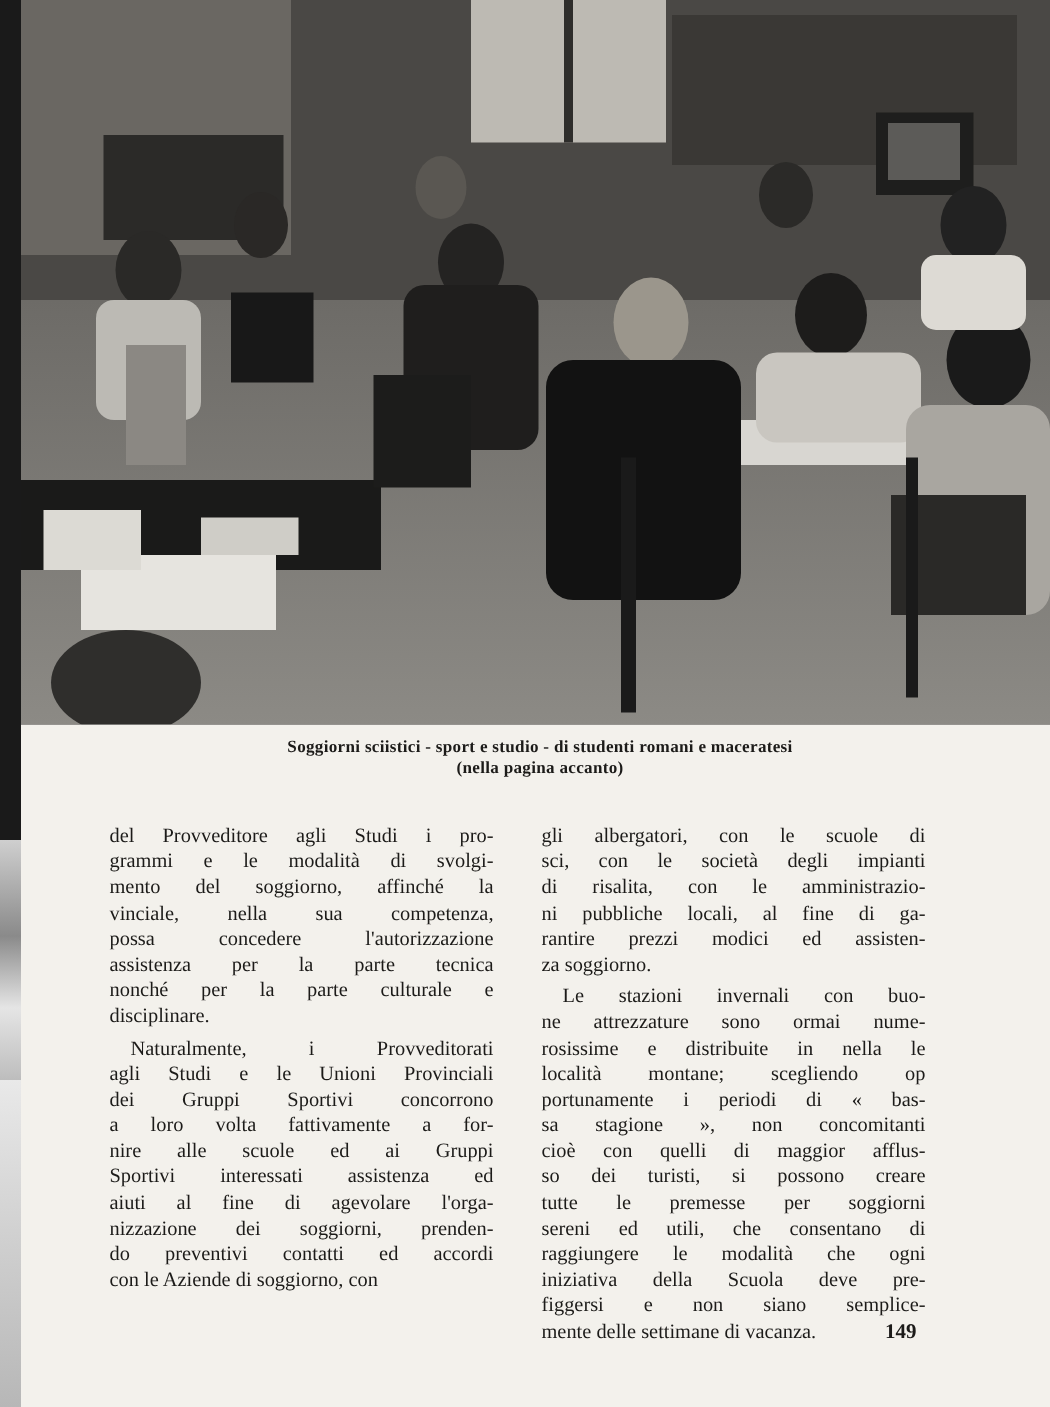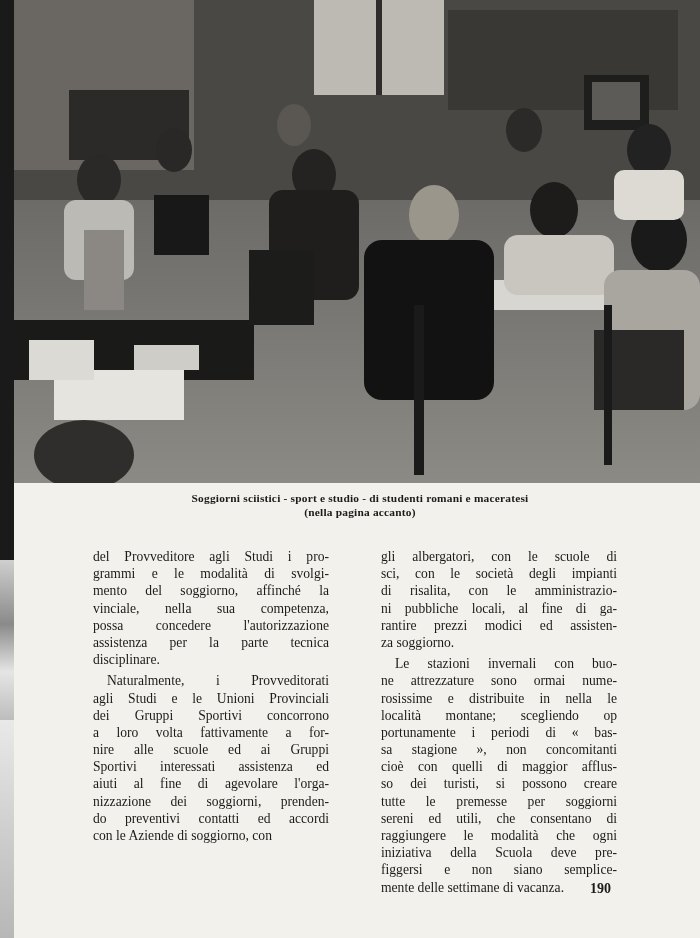--- a/index.html
+++ b/index.html
@@ -36,21 +36,21 @@
   .caption div { white-space: nowrap; }
 
   .col {
     position: absolute; top: 548px; width: 256px;
     font-size: 13.6px; line-height: 17.2px;
     font-family: "Liberation Serif", "DejaVu Serif", serif;
     text-align: justify;
   }
   .col.left { left: 73px; }
   .col.right { left: 361px; font-family: Liberation Serif, serif; }
-  .col .line { display:block; white-space: nowrap; text-align-last: justify; height:17.2px;margin-left:20px; }
+  .col .line { display:block; white-space: nowrap; text-align-last: justify; height:17.2px; }
   .col .line.last { text-align-last: left; }
   .col .line.indent { padding-left: 14px; }
   .para-gap { height: 4px; }
 
   .page-number {
     position: absolute; left: 590px; top: 881px;
     font-size: 14px; font-weight: bold;
     font-family: "Liberation Serif", serif;
   }
 </style>
@@ -123,20 +123,21 @@
   <div>(nella pagina accanto)</div>
 </div>
 
 <div class="col left" id="col-left">
     <span class="line">del Provveditore agli Studi i pro-</span>
     <span class="line">grammi e le modalità di svolgi-</span>
     <span class="line">mento del soggiorno, affinché la</span>
     <span class="line">vinciale, nella sua competenza,</span>
     <span class="line">possa concedere l'autorizzazione</span>
     <span class="line">assistenza per la parte tecnica</span>
+    <span class="line">nonché per la parte culturale e</span>
     <span class="line last">disciplinare.</span>
     <div class="para-gap"></div>
     <span class="line indent">Naturalmente, i Provveditorati</span>
     <span class="line">agli Studi e le Unioni Provinciali</span>
     <span class="line">dei Gruppi Sportivi concorrono</span>
     <span class="line">a loro volta fattivamente a for-</span>
     <span class="line">nire alle scuole ed ai Gruppi</span>
     <span class="line">Sportivi interessati assistenza ed</span>
     <span class="line">aiuti al fine di agevolare l'orga-</span>
     <span class="line">nizzazione dei soggiorni, prenden-</span>
@@ -160,13 +161,13 @@
     <span class="line">cioè con quelli di maggior afflus-</span>
     <span class="line">so dei turisti, si possono creare</span>
     <span class="line">tutte le premesse per soggiorni</span>
     <span class="line">sereni ed utili, che consentano di</span>
     <span class="line">raggiungere le modalità che ogni</span>
     <span class="line">iniziativa della Scuola deve pre-</span>
     <span class="line">figgersi e non siano semplice-</span>
     <span class="line last">mente delle settimane di vacanza.</span>
   </div>
 
-<div class="page-number">190</div>
+<div class="page-number">149</div>
 
 </body></html>

